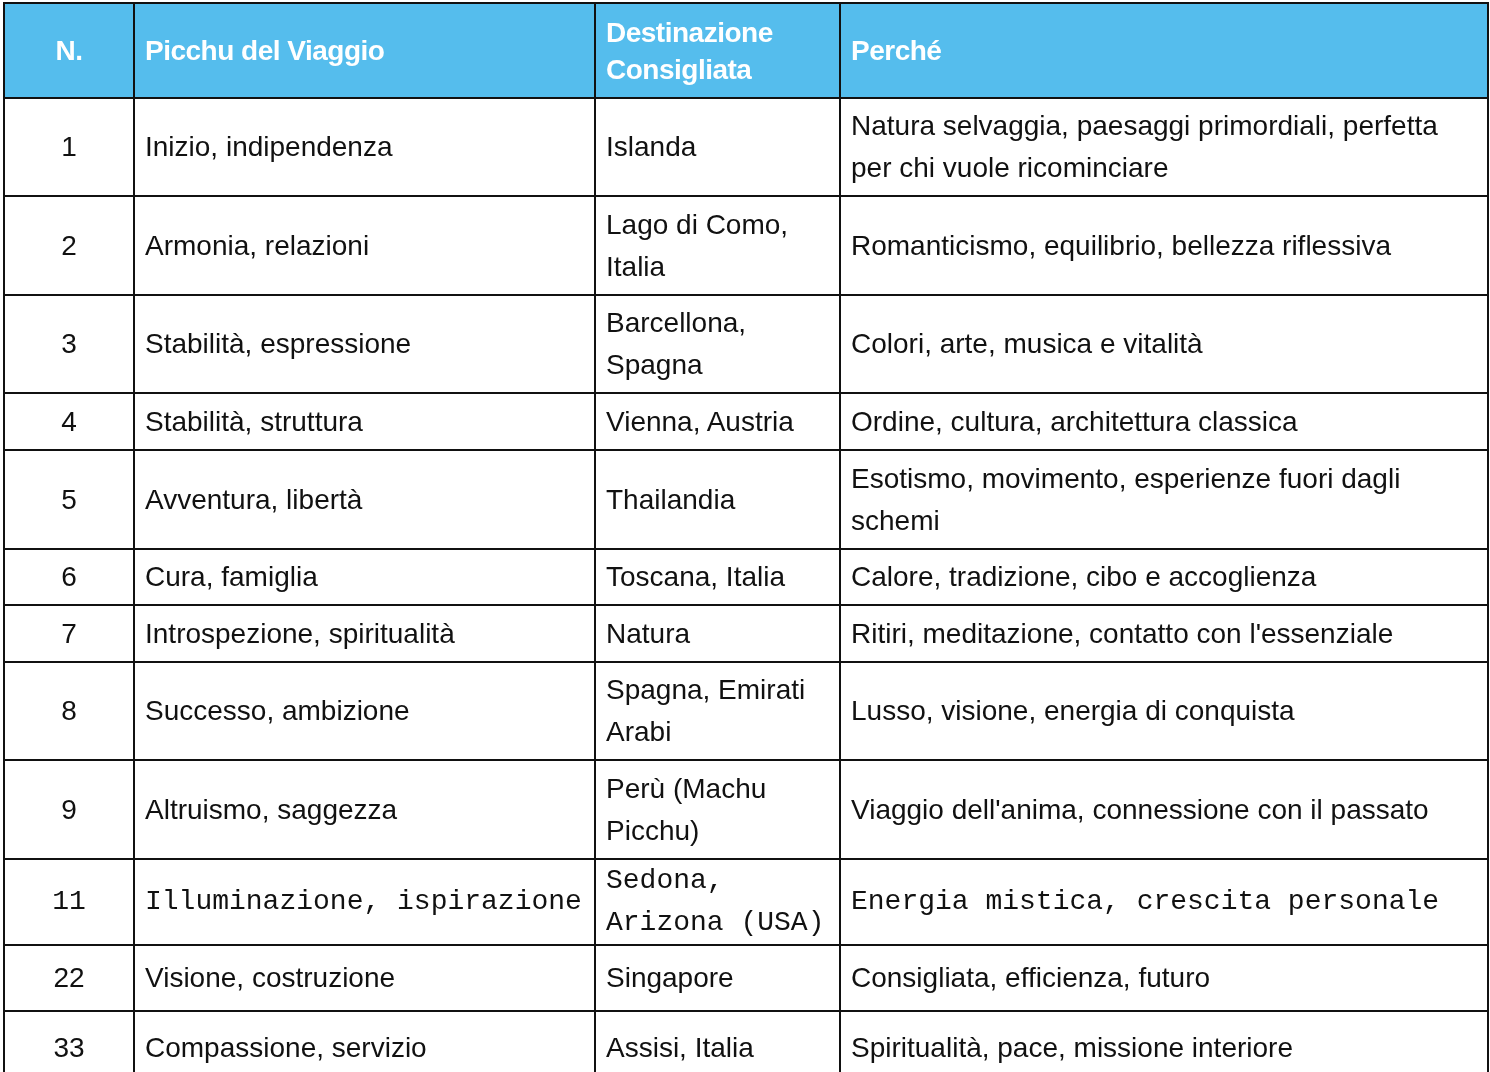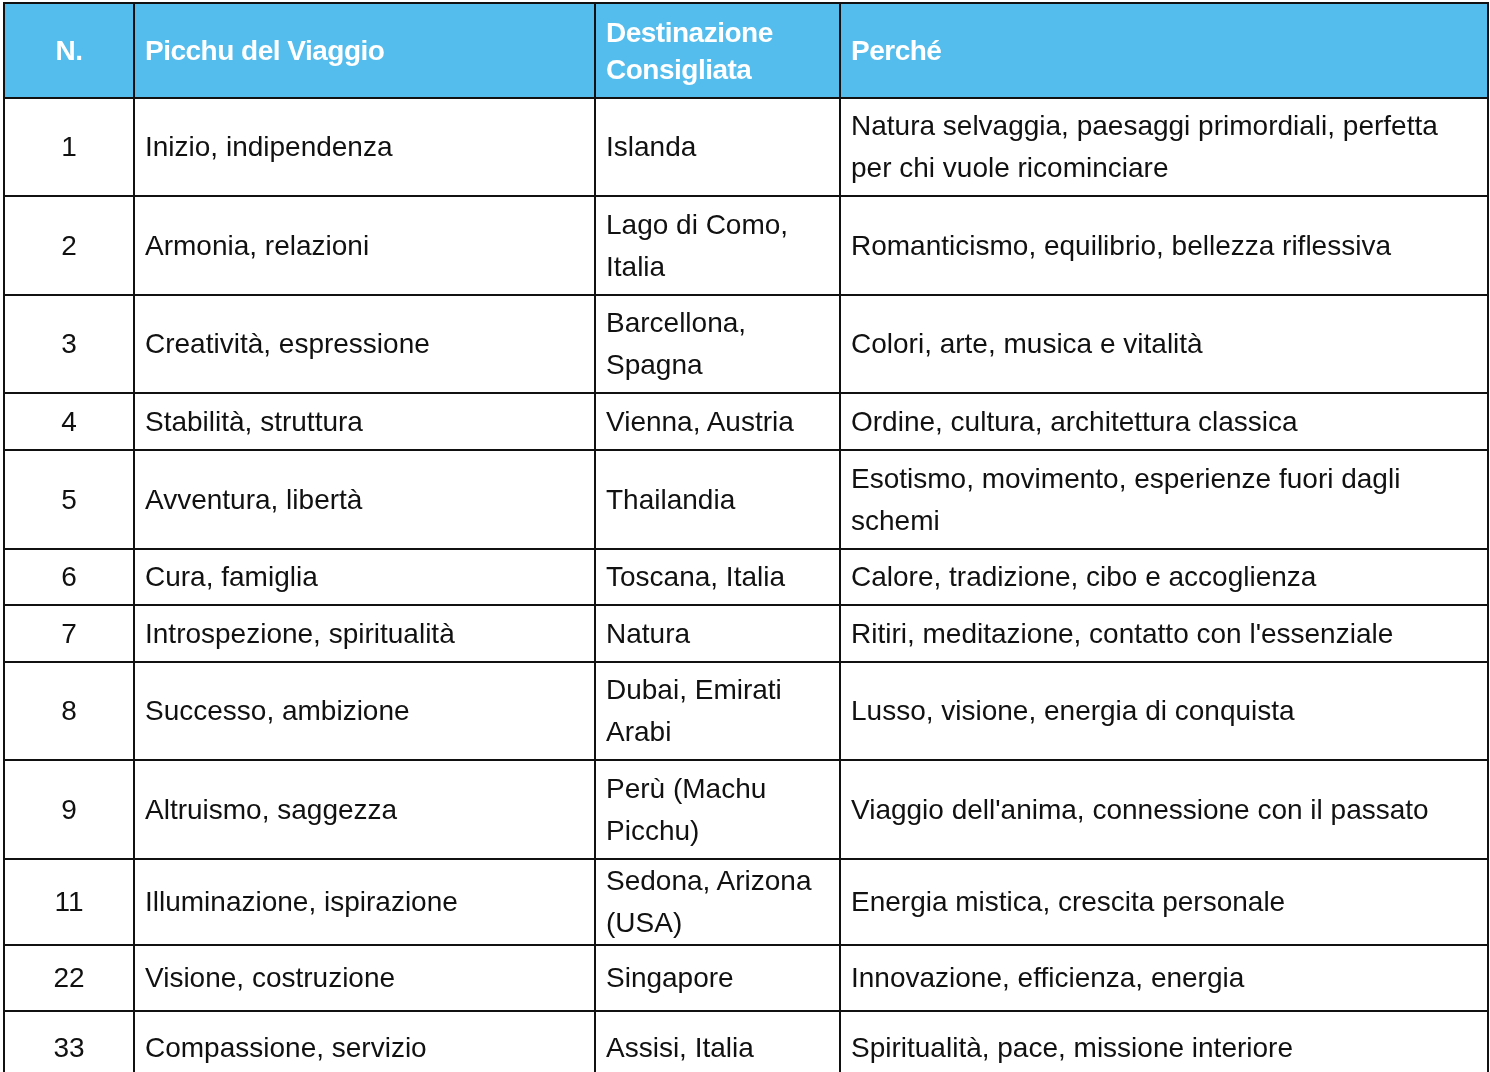--- a/index.html
+++ b/index.html
@@ -36,21 +36,21 @@
         <td>Natura selvaggia, paesaggi primordiali, perfetta per chi vuole ricominciare</td>
       </tr>
       <tr style="height: 99px;">
         <td class="num">2</td>
         <td>Armonia, relazioni</td>
         <td>Lago di Como, Italia</td>
         <td>Romanticismo, equilibrio, bellezza riflessiva</td>
       </tr>
       <tr style="height: 98px;">
         <td class="num">3</td>
-        <td>Creatività, espressione</td>
+        <td>Stabilità, espressione</td>
         <td>Barcellona, Spagna</td>
         <td>Colori, arte, musica e vitalità</td>
       </tr>
       <tr style="height: 57px;">
         <td class="num">4</td>
         <td>Stabilità, struttura</td>
         <td>Vienna, Austria</td>
         <td>Ordine, cultura, architettura classica</td>
       </tr>
       <tr style="height: 99px;">
@@ -67,40 +67,40 @@
       </tr>
       <tr style="height: 57px;">
         <td class="num">7</td>
         <td>Introspezione, spiritualità</td>
         <td>Natura</td>
         <td>Ritiri, meditazione, contatto con l'essenziale</td>
       </tr>
       <tr style="height: 98px;">
         <td class="num">8</td>
         <td>Successo, ambizione</td>
-        <td>Dubai, Emirati Arabi</td>
+        <td>Spagna, Emirati Arabi</td>
         <td>Lusso, visione, energia di conquista</td>
       </tr>
       <tr style="height: 99px;">
         <td class="num">9</td>
         <td>Altruismo, saggezza</td>
         <td>Perù (Machu Picchu)</td>
         <td>Viaggio dell'anima, connessione con il passato</td>
       </tr>
-      <tr style="height: 84px;">
+      <tr style="height: 84px; font-family: Liberation Mono, monospace;">
         <td class="num">11</td>
         <td>Illuminazione, ispirazione</td>
         <td>Sedona, Arizona (USA)</td>
         <td>Energia mistica, crescita personale</td>
       </tr>
       <tr style="height: 66px;">
         <td class="num">22</td>
         <td>Visione, costruzione</td>
         <td>Singapore</td>
-        <td>Innovazione, efficienza, energia</td>
+        <td>Consigliata, efficienza, futuro</td>
       </tr>
       <tr style="height: 74px;">
         <td class="num">33</td>
         <td>Compassione, servizio</td>
         <td>Assisi, Italia</td>
         <td>Spiritualità, pace, missione interiore</td>
       </tr>
     </tbody>
 </table>
 

